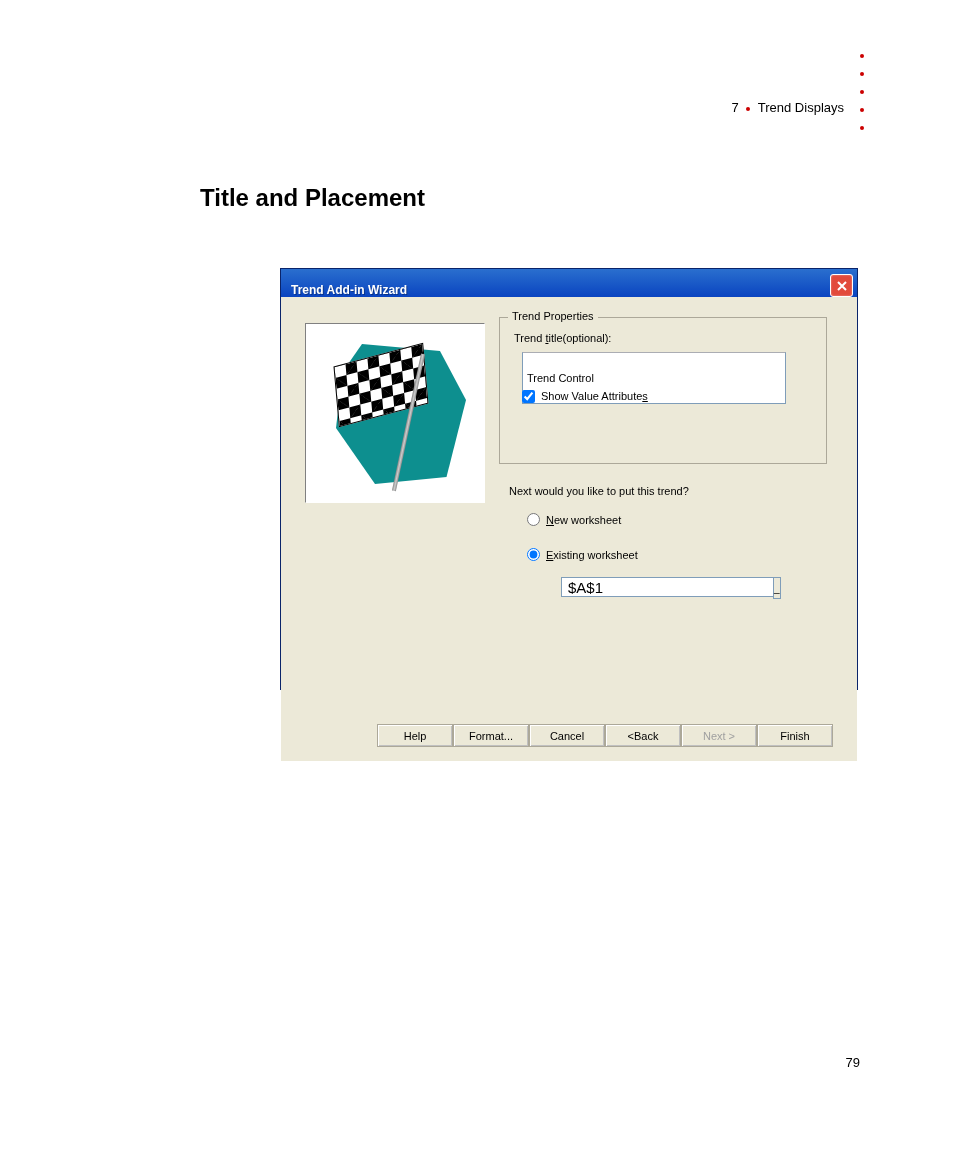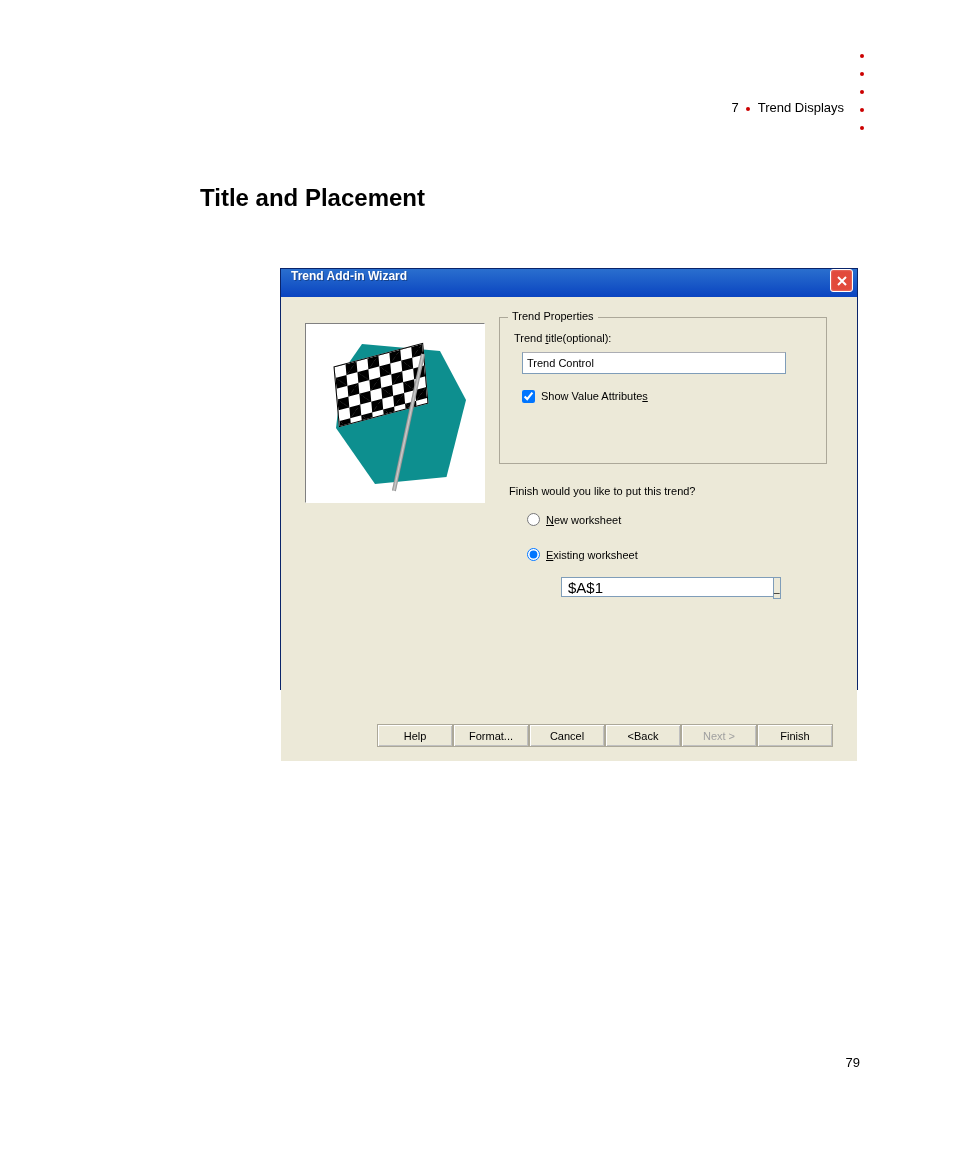--- a/index.html
+++ b/index.html
@@ -56,21 +56,21 @@
     top: 268px;
     left: 280px;
     width: 576px;
     height: 420px;
     border: 1px solid #0a246a;
   }
   .titlebar {
     height: 28px;
     background: linear-gradient(to bottom, #2a6fce 0%, #0a44c0 100%);
     display: flex;
-    align-items: flex-start;
+    align-items: flex-end;
     justify-content: space-between;
     padding: 0 4px 0 10px;
   }
   .titlebar-text {
     color: #ffffff;
     font-size: 12px;
     font-weight: bold;
     text-shadow: 1px 1px 0 rgba(0,0,0,0.3);
     font-family: Tahoma, sans-serif;
   }
@@ -169,21 +169,21 @@
   }
   .trend-title-input {
     position: absolute;
     top: 34px;
     left: 22px;
     width: 254px;
     height: 18px;
     border: 1px solid #7f9db9;
     border-top-color: #abadb3;
     background: #fff;
-    padding: 1px 4px;
+    padding: 16px 4px;
     font-size: 11px;
     font-family: Tahoma, sans-serif;
     box-sizing: content-box;
   }
   .checkbox-row {
     position: absolute;
     top: 72px;
     left: 22px;
     display: flex;
     gap: 6px;
@@ -305,21 +305,21 @@
       <div class="label-title-optional">
         <span>Trend </span><span class="underline">t</span><span>itle(optional):</span>
       </div>
       <input class="trend-title-input" value="Trend Control" style="">
       <label class="checkbox-row">
         <input type="checkbox" checked="" style="">
         <span><span>Show Value Attribute</span><span class="underline">s</span></span>
       </label>
     </div>
 
-    <div class="placement-label">Finish would you like to put this trend?</div>
+    <div class="placement-label">Next would you like to put this trend?</div>
 
     <label class="radio-row radio-new">
       <input type="radio" name="placement" style="">
       <span><span class="underline">N</span><span>ew worksheet</span></span>
     </label>
 
     <label class="radio-row radio-existing">
       <input type="radio" name="placement" checked="" style="">
       <span><span class="underline">E</span><span>xisting worksheet</span></span>
     </label>

